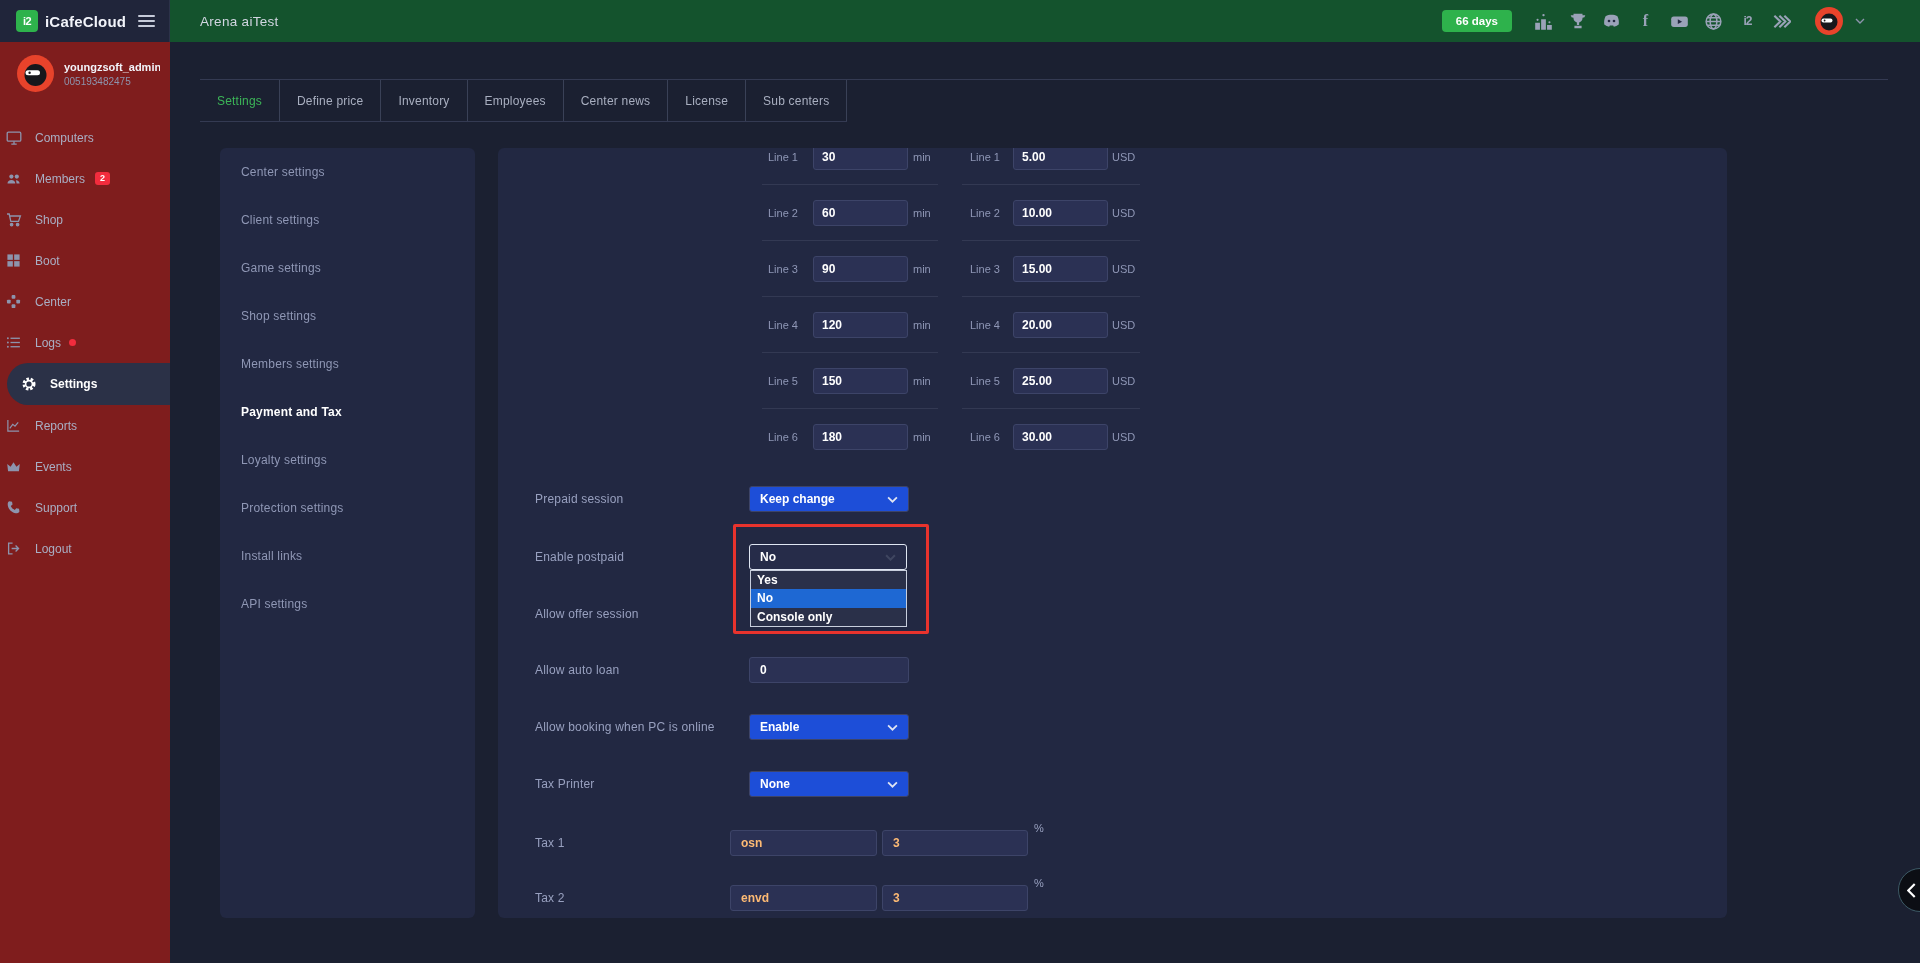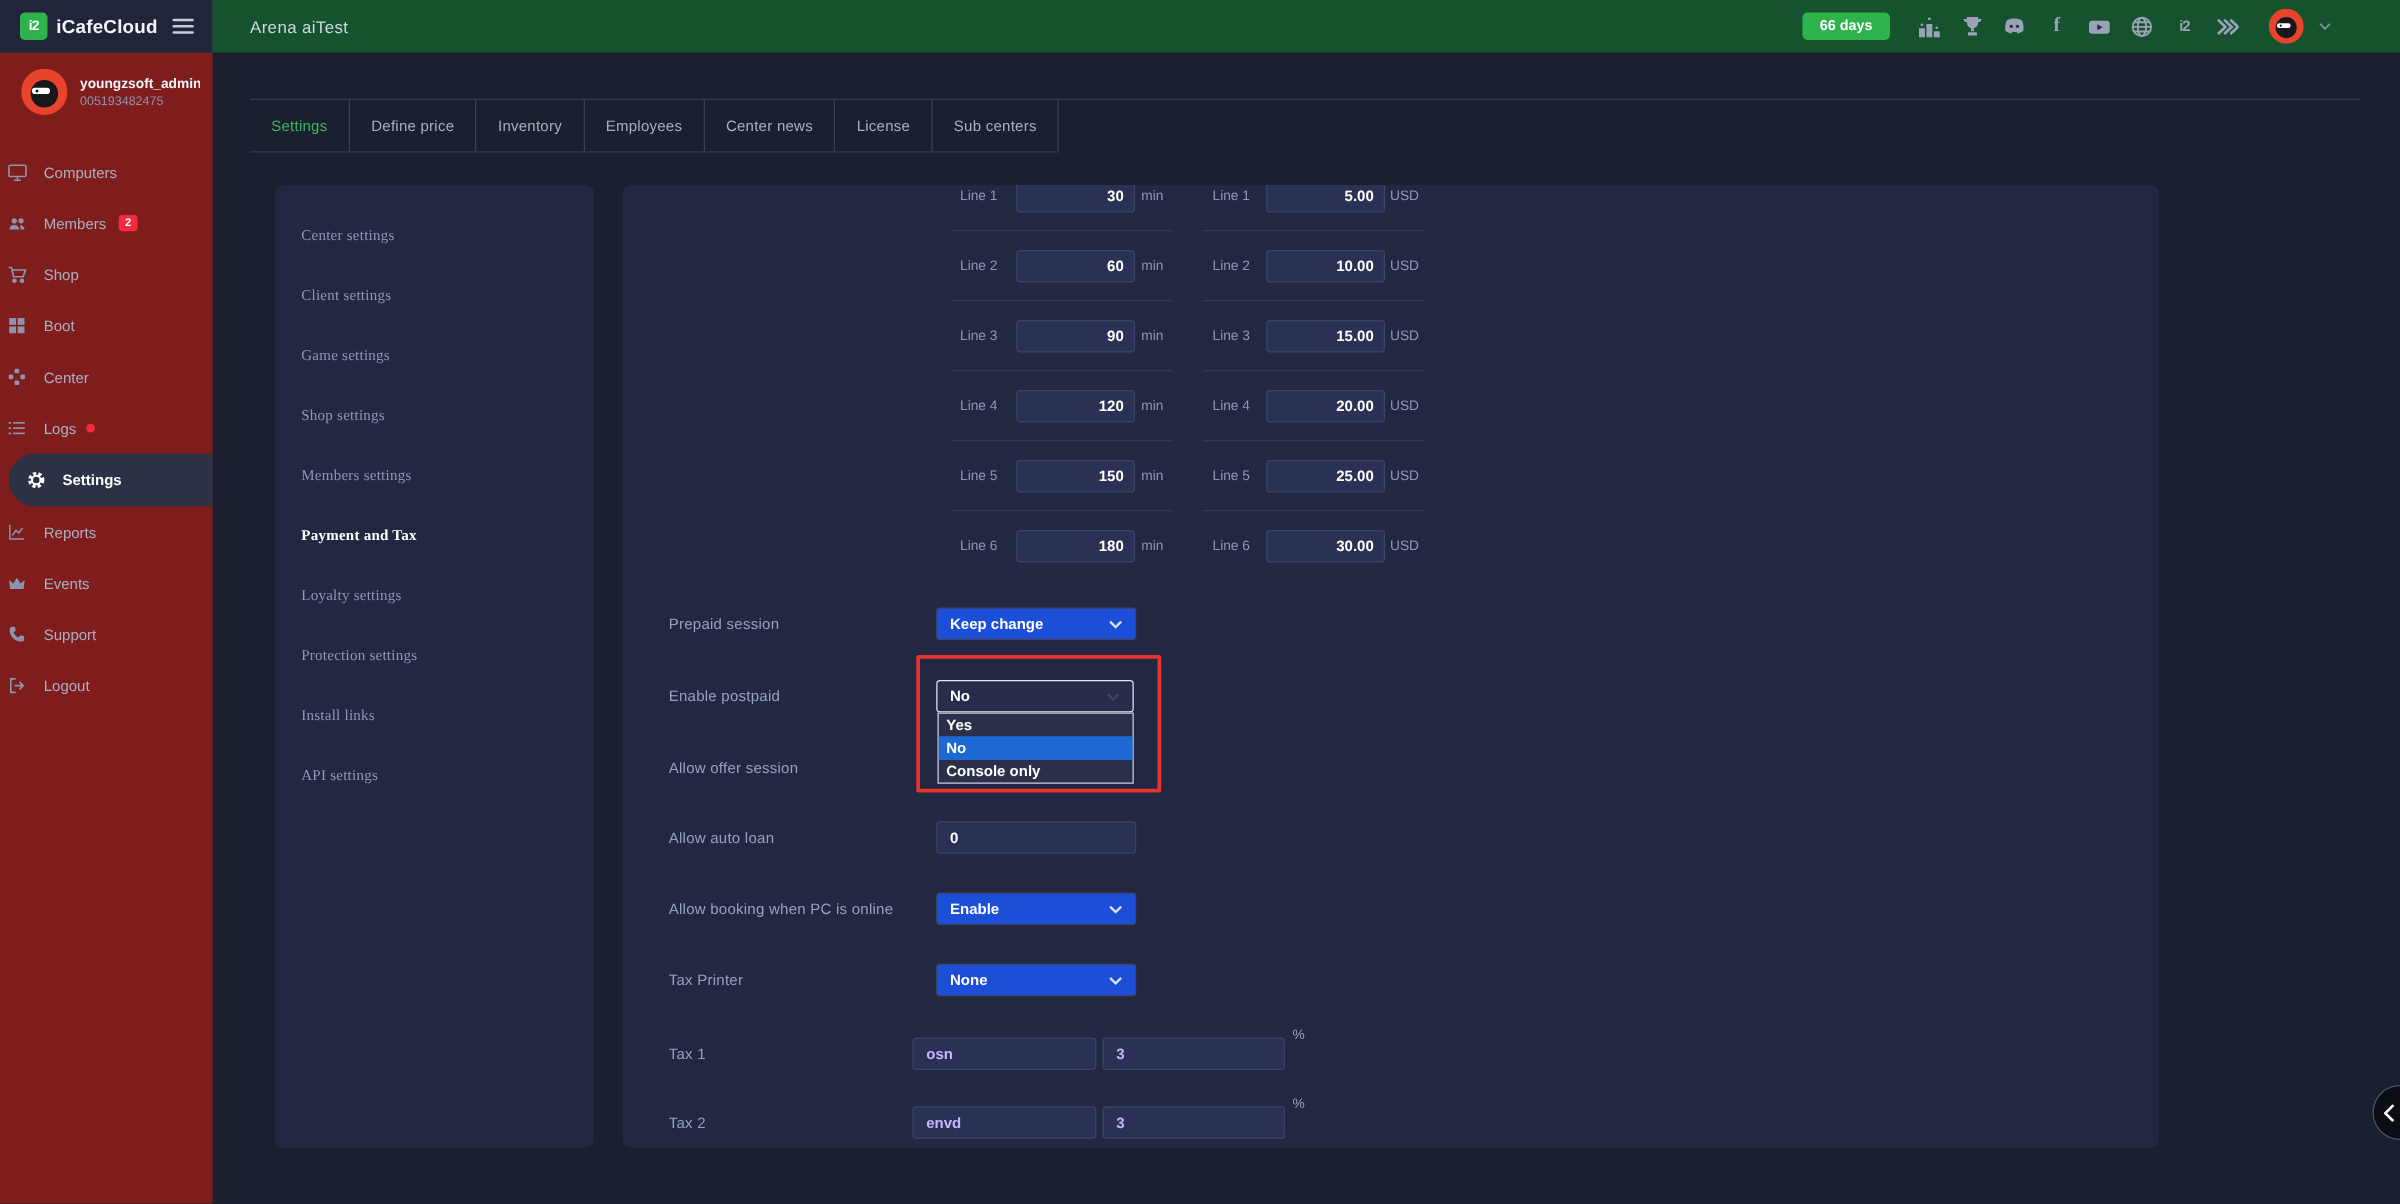--- a/index.html
+++ b/index.html
@@ -44,35 +44,35 @@
   .red-dot { width:7px; height:7px; background:#f22c3d; border-radius:50%; margin-left:8px; }
 
   
   .main { position:absolute; top:42px; left:170px; width:1750px; height:921px; background:#1b2031; }
   .topline { position:absolute; top:37px; left:30px; width:1688px; height:0; border-top:1px solid #343a52; }
   .tabs { position:absolute; top:38px; left:30px; height:42px; display:flex; border-bottom:1px solid #343a52; }
   .tab { padding:0 17px; display:flex; align-items:center; font-size:12px; color:#a9afc0; border-right:1px solid #3a4157; cursor:pointer; letter-spacing:0.2px; }
   .tab.active { color:#3cb558; }
 
   .panel { background:#222842; border-radius:6px; position:absolute; top:106px; height:770px; }
-  .nav-panel { left:50px; width:255px; padding-top:16px;font-family:Liberation Serif, serif; }
+  .nav-panel { left:50px; width:255px; padding-top:0; }
   .nav-item { height:48px; display:flex; align-items:center; padding-left:21px; font-size:12px; color:#8f97b5; cursor:pointer; letter-spacing:0.2px; }
   .nav-item.active { color:#fff; font-weight:bold; }
 
   .content-panel { left:328px; width:1229px; overflow:hidden; }
 
   
   .p-row { position:absolute; height:56px; }
   .p-cell { position:absolute; top:0; height:56px; }
   .p-cell.a { left:264px; width:176px; }
   .p-cell.b { left:464px; width:178px; }
   .p-cell.sep { border-bottom:1px solid #333953; }
   .p-label { position:absolute; left:6px; top:50%; transform:translateY(-50%); font-size:11px; color:#8f97b6; }
   .p-cell.b .p-label { left:8px; }
-  .p-input { position:absolute; left:51px; top:50%; transform:translateY(-50%); width:95px; height:26px; background:#2b3154; border:1px solid #3d4468; border-radius:3px; color:#fff; font-size:12px; font-weight:bold; padding:0 8px; font-family:"Liberation Sans",sans-serif; outline:none;text-align:right; }
+  .p-input { position:absolute; left:51px; top:50%; transform:translateY(-50%); width:95px; height:26px; background:#2b3154; border:1px solid #3d4468; border-radius:3px; color:#fff; font-size:12px; font-weight:bold; padding:0 8px; font-family:"Liberation Sans",sans-serif; outline:none; }
   .p-unit { position:absolute; left:151px; top:50%; transform:translateY(-50%); font-size:11px; color:#8f97b6; }
   .p-cell.b .p-unit { left:150px; }
 
   
   .f-row { position:absolute; left:0; width:1229px; height:26px; display:flex; align-items:center; }
   .f-label { position:absolute; left:37px; font-size:12px; color:#98a0bf; letter-spacing:0.2px; }
   .sel { position:absolute; left:251px; width:160px; height:26px; background:#1d4ed8; border:1px solid #3d4468; border-radius:3px; display:flex; align-items:center; padding:0 10px; font-size:12px; font-weight:bold; color:#fff; cursor:pointer; }
   .sel .sel-chev { margin-left:auto; color:#dfe4f2; }
   .f-input { position:absolute; left:251px; width:160px; height:26px; background:#2b3154; border:1px solid #3d4468; border-radius:3px; color:#fff; font-size:12px; font-weight:bold; padding:0 10px; font-family:"Liberation Sans",sans-serif; outline:none; }
 
@@ -80,21 +80,21 @@
   .red-box { position:absolute; left:235px; top:376px; width:196px; height:110px; border:3px solid #e8332d; border-radius:2px; z-index:6; pointer-events:none; }
   .sel.focused { top:0; left:251px; width:158px; background:#262c49; border:1px solid #dfe6f2; }
   .sel.focused .sel-chev { color:#3f4660; }
   .dropdown { position:absolute; left:252px; top:26px; width:157px; background:#2a3049; border:1px solid #c8cfdd; z-index:5; }
   .dd-option { height:18.3px; display:flex; align-items:center; padding-left:6px; font-size:12px; color:#fff; font-weight:bold; cursor:pointer; }
   .dd-option.highlight { background:#1e68d3; }
 
   
   .tax-input1 { position:absolute; left:232px; width:147px; height:26px; }
   .tax-input2 { position:absolute; left:384px; width:146px; height:26px; }
-  .tax-input1, .tax-input2 { background:#2b3154; border:1px solid #3d4468; border-radius:3px; color:#c4b5fd; font-size:12px; font-weight:bold; padding:0 10px; font-family:"Liberation Sans",sans-serif; outline:none; }
+  .tax-input1, .tax-input2 { background:#2b3154; border:1px solid #3d4468; border-radius:3px; color:#fdba74; font-size:12px; font-weight:bold; padding:0 10px; font-family:"Liberation Sans",sans-serif; outline:none; }
   .pct { position:absolute; left:536px; top:-8px; font-size:11px; color:#98a0bf; }
 
   
   .collapse-fab { position:absolute; left:1898px; top:868px; width:44px; height:44px; background:#0c0e14; border:1px solid #3d5a66; border-radius:50%; color:#fff; display:flex; align-items:center; padding-left:8px; font-size:18px; cursor:pointer; z-index:30; }
 </style>
 </head>
 <body>
 
 <div class="header">
   <div class="header-left">

